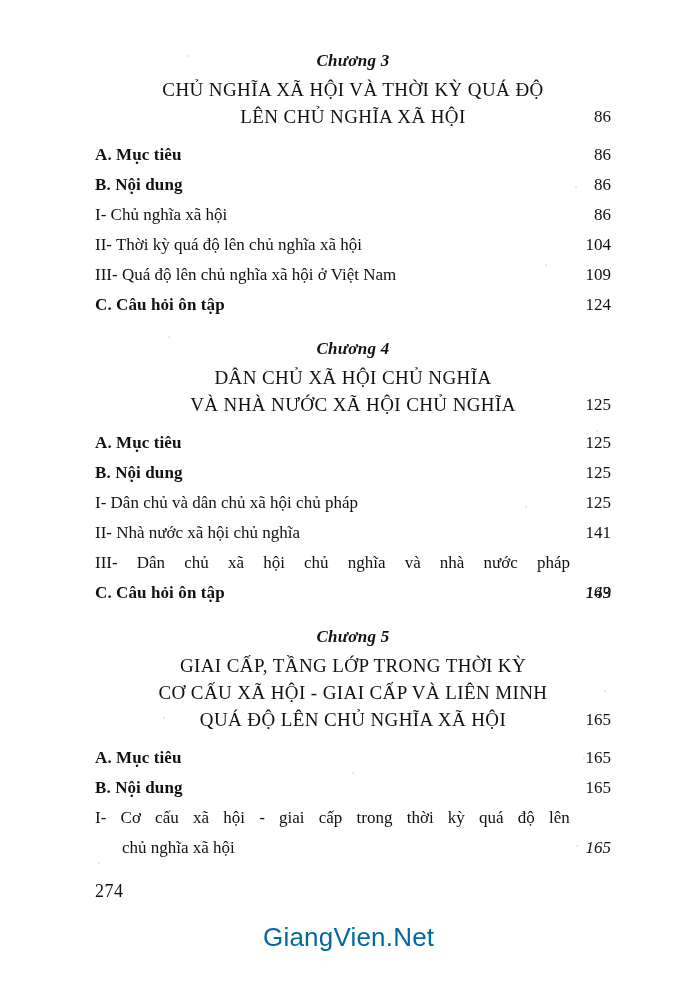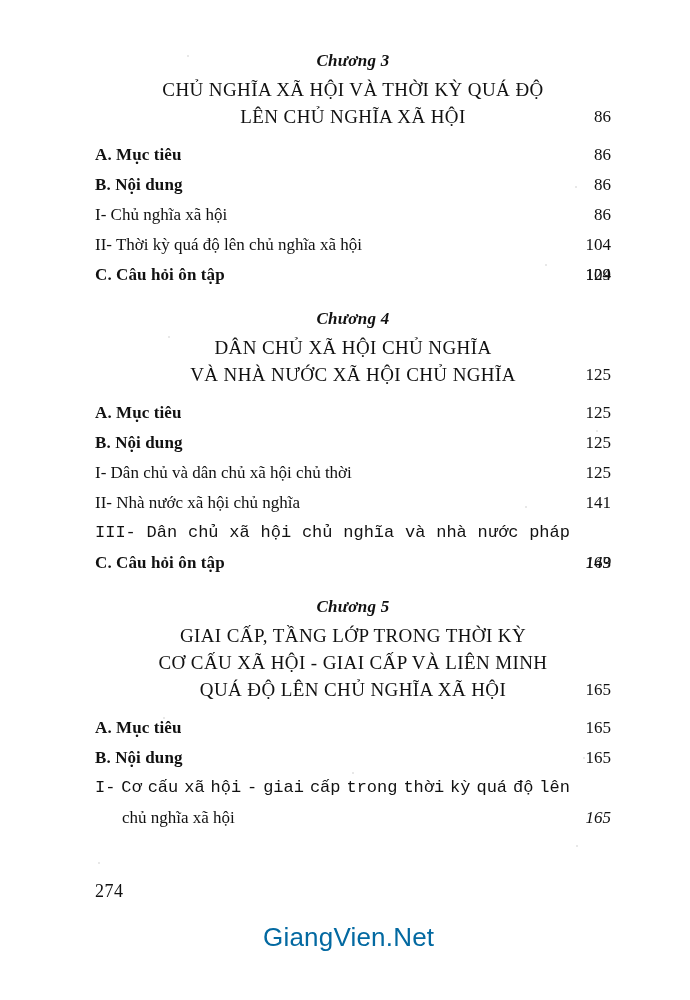--- a/index.html
+++ b/index.html
@@ -87,21 +87,20 @@
   
   .entry-wrap {
     position: relative;
     font-size: 17px;
   }
   .entry-wrap .just-line {
     display: flex;
     justify-content: space-between;
     line-height: 30px;
     width: 475px;   
-    font-family: Liberation Mono, monospace;
   }
   .entry-wrap .just-line > span { white-space: nowrap; }
   .entry-wrap .cont-line {
     position: relative;
     line-height: 30px;
     padding-left: 27px;
     white-space: nowrap;
   }
   .entry-wrap .cont-line .pg {
     position: absolute;
@@ -182,20 +181,21 @@
     </div>
     <div class="entry">
       <span class="label">I- Chủ nghĩa xã hội</span>
       <span class="pg">86</span>
     </div>
     <div class="entry">
       <span class="label">II- Thời kỳ quá độ lên chủ nghĩa xã hội</span>
       <span class="pg">104</span>
     </div>
     <div class="entry">
+      <span class="label">III- Quá độ lên chủ nghĩa xã hội ở Việt Nam</span>
       <span class="pg">109</span>
     </div>
     <div class="entry bold">
       <span class="label">C. Câu hỏi ôn tập</span>
       <span class="pg">124</span>
     </div>
 
     <div class="gap-md"></div>
 
     <div class="chapter-head">
@@ -211,21 +211,21 @@
 
     <div class="entry bold">
       <span class="label">A. Mục tiêu</span>
       <span class="pg">125</span>
     </div>
     <div class="entry bold">
       <span class="label">B. Nội dung</span>
       <span class="pg">125</span>
     </div>
     <div class="entry">
-      <span class="label">I- Dân chủ và dân chủ xã hội chủ thời</span>
+      <span class="label">I- Dân chủ và dân chủ xã hội chủ pháp</span>
       <span class="pg">125</span>
     </div>
     <div class="entry">
       <span class="label">II- Nhà nước xã hội chủ nghĩa</span>
       <span class="pg">141</span>
     </div>
 
     <div class="entry-wrap">
       <div class="just-line" id="ch4-just">
           <span>III-</span>

